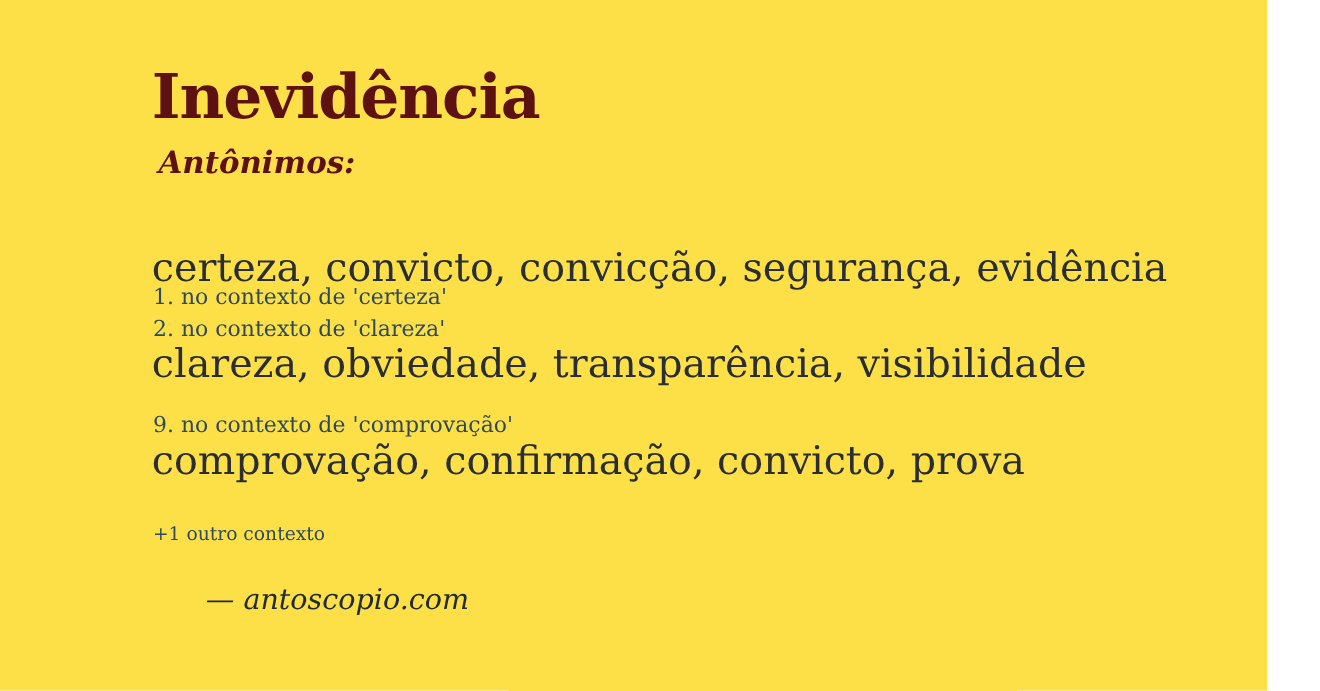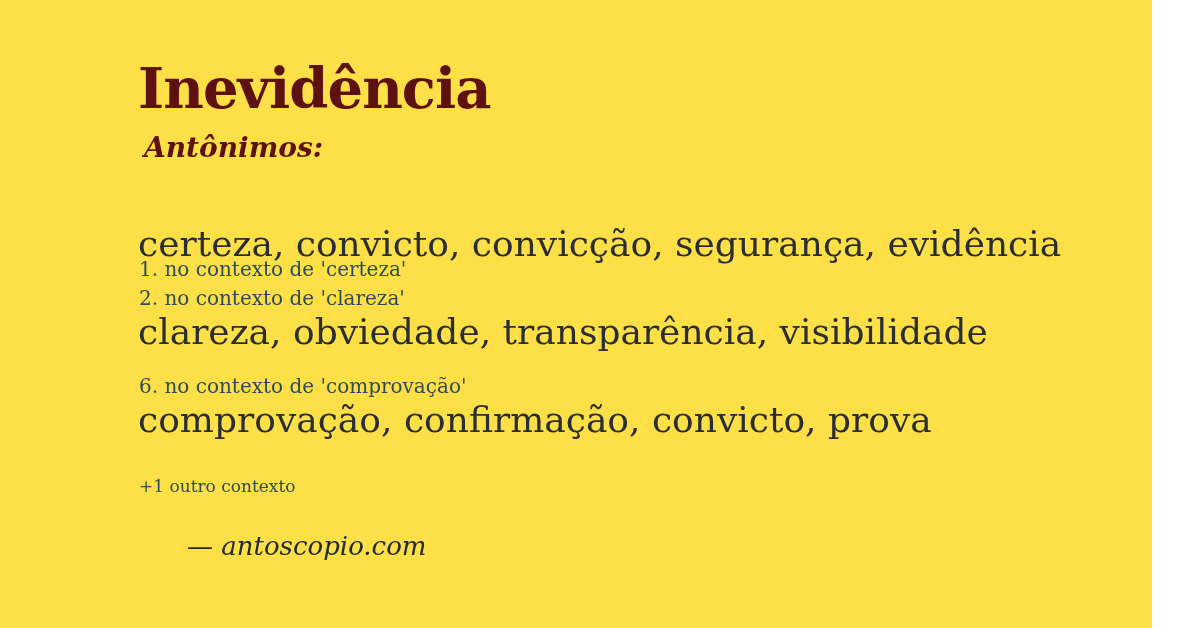--- a/index.html
+++ b/index.html
@@ -85,20 +85,20 @@
   <div class="word-title">Inevidência</div>
 
   <div class="subtitle">Antônimos:</div>
 
   <div class="context ctx-1">1. no contexto de 'certeza'</div>
   <div class="words words-1">certeza, convicto, convicção, segurança, evidência</div>
 
   <div class="context ctx-2">2. no contexto de 'clareza'</div>
   <div class="words words-2">clareza, obviedade, transparência, visibilidade</div>
 
-  <div class="context ctx-3">6. no contexto de 'comprovação'</div>
+  <div class="context ctx-3">9. no contexto de 'comprovação'</div>
   <div class="words words-3">comprovação, confirmação, convicto, prova</div>
 
   <div class="more-contexts">+1 outro contexto</div>
 
   <div class="attribution">— antoscopio.com</div>
 
 </div>
 
 </body></html>

